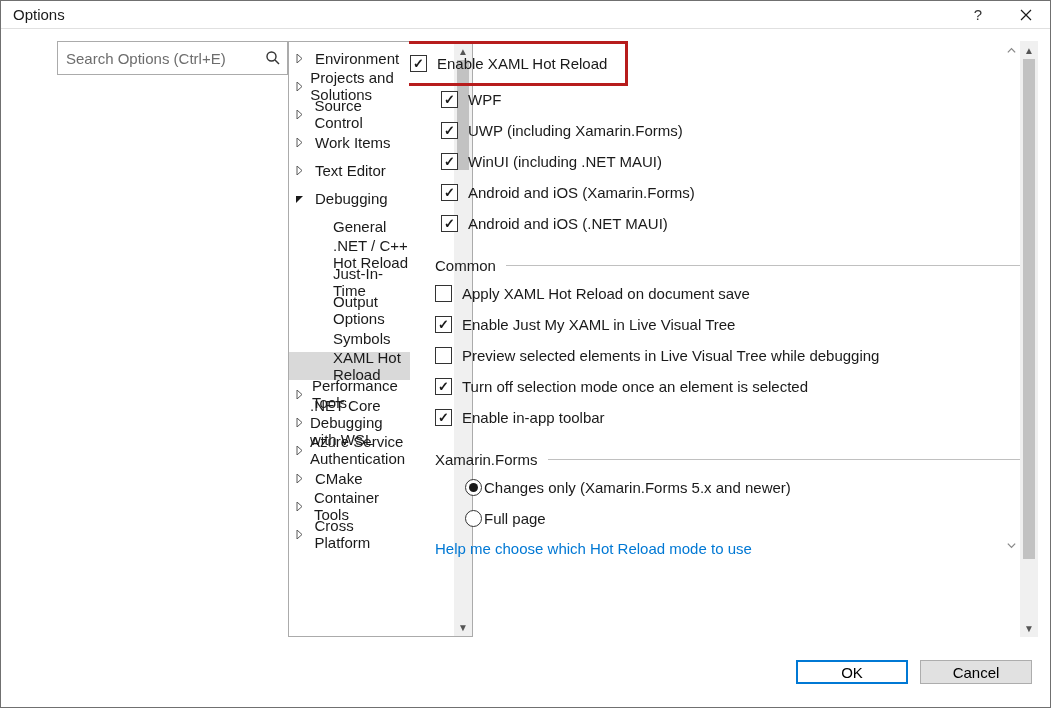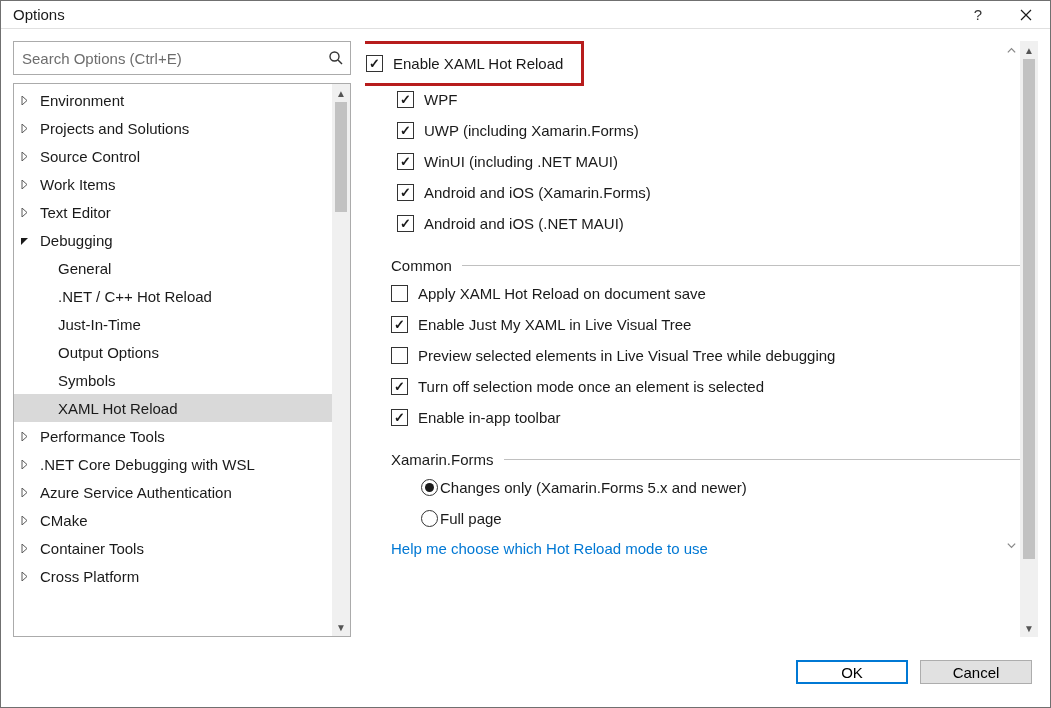--- a/index.html
+++ b/index.html
@@ -43,22 +43,23 @@
 .body {
   flex: 1;
   display: flex;
   padding: 12px 12px 0 12px;
   gap: 14px;
   min-height: 0;
 }
 .sidebar {
   width: 338px;
   display: flex;
-  flex-direction: column;
+  flex-direction: row;
   min-height: 0;
+  margin-left: 44px;
 }
 .searchbox {
   border: 1px solid #ababab;
   height: 34px;
   display: flex;
   align-items: center;
   padding: 0 6px 0 8px;
   margin-bottom: 8px;
 }
 .searchbox input {
@@ -69,20 +70,21 @@
   color: #6d6d6d;
   background: transparent;
 }
 .searchbox input::placeholder { color: #6d6d6d; }
 .search-icon svg { width: 16px; height: 16px; display:block; }
 .tree-wrap {
   border: 1px solid #ababab;
   flex: 1;
   display: flex;
   min-height: 0;
+  gap: 44px;
 }
 .tree {
   flex: 1;
   overflow: hidden;
   padding: 2px 0;
 }
 .tree-scroll {
   width: 18px;
   background: #f0f0f0;
   display: flex;

